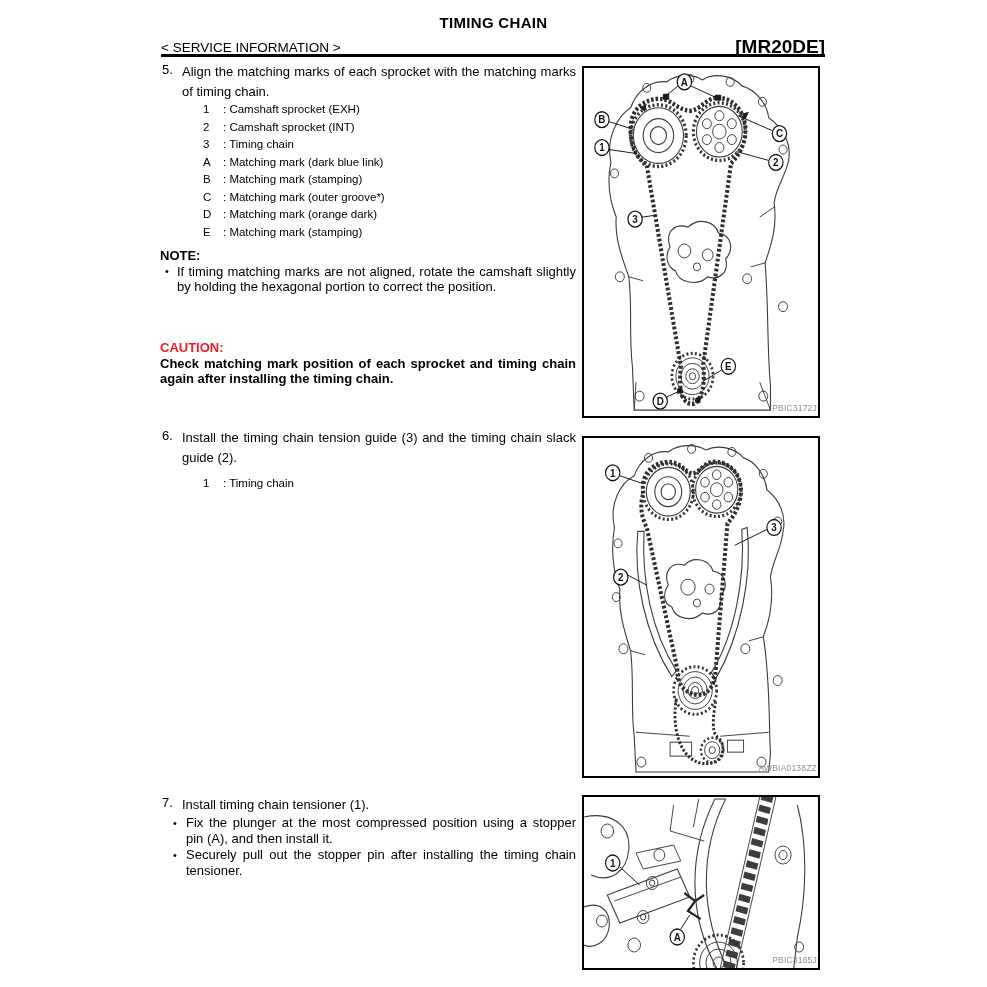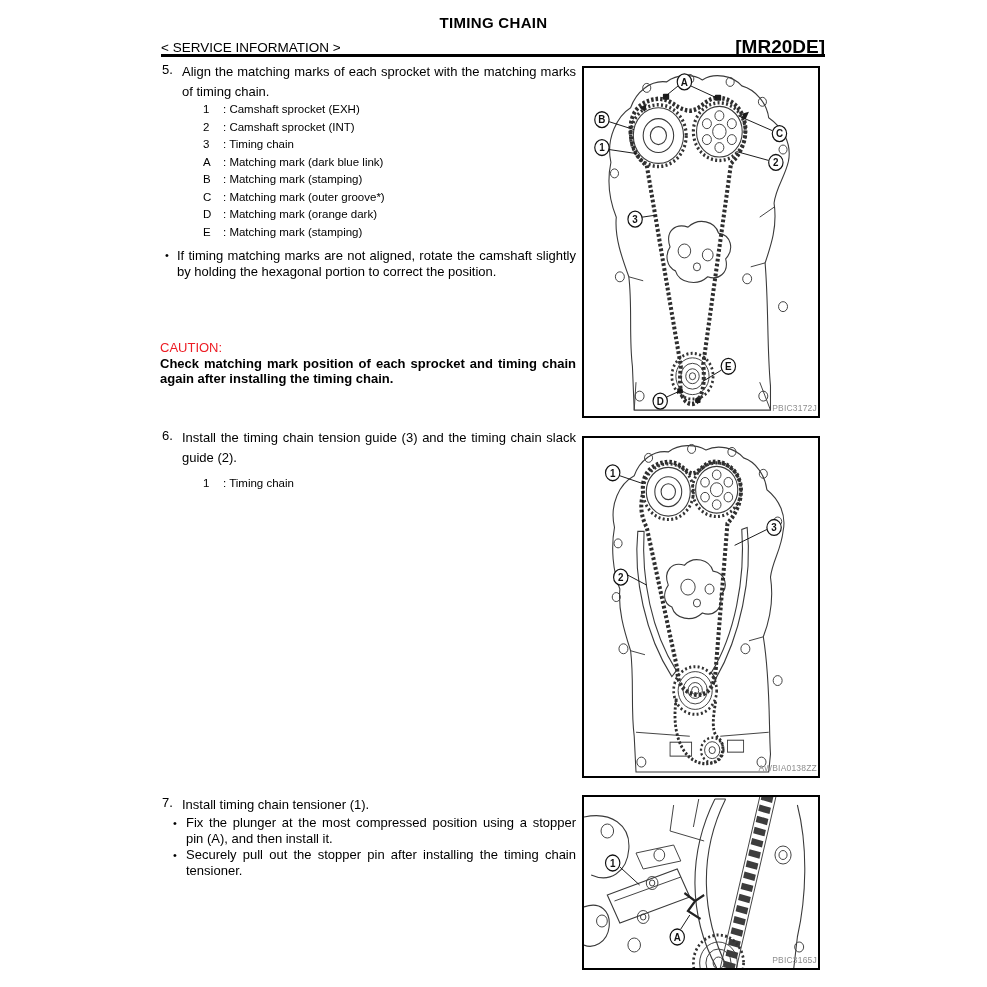--- a/index.html
+++ b/index.html
@@ -15,21 +15,21 @@
   .col{position:absolute;left:160px;top:62px;width:416px}
   .blk{position:absolute;left:0;width:416px}
   .stepnum{position:absolute;left:2px;top:0;font-size:13px}
   .steptext{margin-left:22px;font-size:13px;line-height:20px;text-align:justify}
   .legend{position:absolute;left:43px;width:373px}
   .legend-item{display:flex;font-size:11.5px;height:17.5px;align-items:flex-start}
   .legend-key{width:20px;flex:none}
   .note-label{font-size:13px;font-weight:bold;line-height:15.5px}
   .body-text{font-size:13px;line-height:15.5px;text-align:justify}
   .bold{font-weight:bold}
-  .caution-label{font-size:13px;font-weight:normal;line-height:15.5px;color:#ed1c24}
+  .caution-label{font-size:13px;font-weight:bold;line-height:15.5px;color:#ed1c24}
   .bullet-row{position:relative;padding-left:17px}
   .bullet-row .dot{position:absolute;left:5px;top:0;font-size:11px}
   .b7{position:relative;padding-left:13px;margin-left:13px}
   .b7 .dot{position:absolute;left:0;top:0;font-size:11px}
   .fig{position:absolute;background:#fff;border:2px solid #000;box-sizing:border-box}
   .fig svg{display:block;width:100%;height:100%}
   #fig1{left:582px;top:66px;width:238px;height:352px}
   #fig2{left:582px;top:436px;width:238px;height:342px}
   #fig3{left:582px;top:795px;width:238px;height:175px}
   .figcode{position:absolute;right:1px;bottom:3px;font-size:8.5px;color:#8e8e8e;letter-spacing:.2px}
@@ -90,20 +90,21 @@
       <span class="legend-key">D</span>
       <span>: Matching mark (orange dark)</span>
       </div>
     <div class="legend-item">
       <span class="legend-key">E</span>
       <span>: Matching mark (stamping)</span>
       </div>
   </div>
 
   <div class="blk" style="top:186px">
+    <div class="note-label">NOTE:</div>
     <div class="body-text bullet-row">
       <span class="dot">•</span>
       <span>If timing matching marks are not aligned, rotate the camshaft slightly by holding the hexagonal portion to correct the position.</span>
     </div>
   </div>
 
   <div class="blk" style="top:278px">
     <div class="caution-label">CAUTION:</div>
     <div class="body-text bold">Check matching mark position of each sprocket and timing chain again after installing the timing chain.</div>
   </div>

